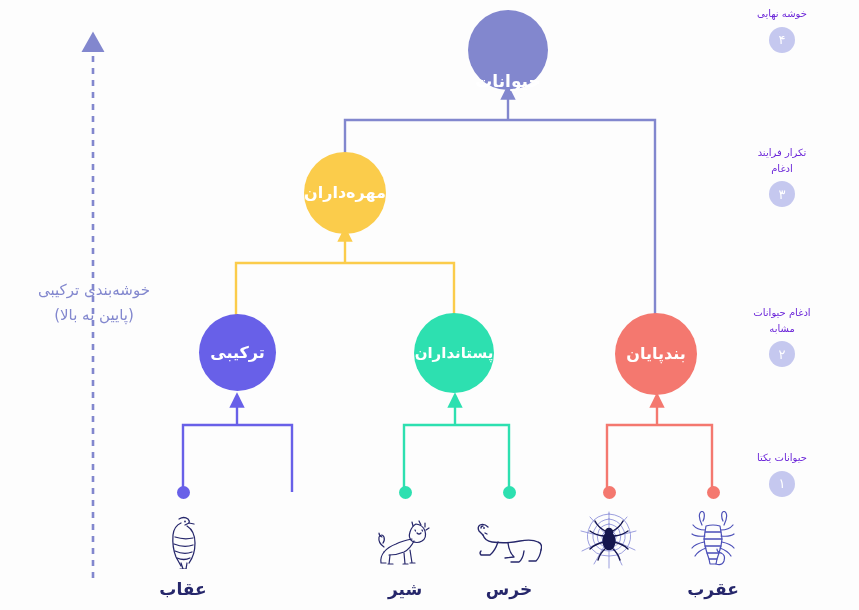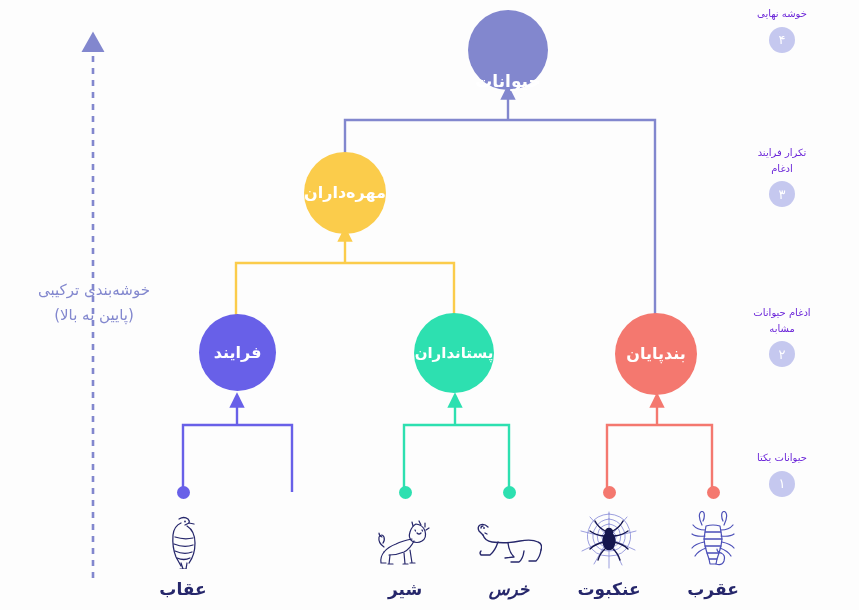--- a/index.html
+++ b/index.html
@@ -133,21 +133,21 @@
 
   <div class="bubble root" style="left:468px; top:10px; width:80px; height:80px; font-size:17px;align-items:flex-end;">
     <span>حیوانات</span>
   </div>
 
   <div class="bubble vert" style="left:304px; top:152px; width:82px; height:82px; font-size:16px;">
     <span>مهره‌داران</span>
   </div>
 
   <div class="bubble birds" style="left:199px; top:314px; width:77px; height:77px; font-size:16px;">
-    <span>فرایند</span>
+    <span>ترکیبی</span>
   </div>
 
   <div class="bubble arth" style="left:615px; top:313px; width:82px; height:82px; font-size:16px;">
     <span>بندپایان</span>
   </div>
 
   <div class="bubble mamm" style="left:414px; top:313px; width:80px; height:80px; font-size:15px;">
     <span>پستانداران</span>
   </div>
 
@@ -186,21 +186,21 @@
         <path d="M14 38 l-1 9 M12 47 l5 0"></path>
         <path d="M28 36 l1 11 M27 47 l5 0"></path>
         <path d="M34 33 l2 13 M34 46 l5 0"></path>
         <path d="M8 30 q-6 -4 -5 -10 q3 -4 5 0 q1 4 -1 6"></path>
         <path d="M6 20 q-3 -1 -3 -4"></path>
       </svg>
     </div>
     <div class="caption">شیر</div>
   </div>
 
-  <div class="leaf" style="left:449px; top:486px;font-style:italic;">
+  <div class="leaf" style="left:449px; top:486px;">
     <div class="dot" style="background:#2de0b0"></div>
     <div class="glyph">
       <svg width="66" height="48" viewBox="0 0 66 48" fill="none" stroke="#26276b" stroke-width="1.35" stroke-linejoin="round" stroke-linecap="round">
         <path d="M12 6 q-4 -4 -8 -2 q-3 2 -1 6 l4 4"></path>
         <path d="M7 5 q-2 0 -2 2"></path>
         <path d="M7 14 q2 6 9 7 q14 2 28 -1 q12 -2 18 1 q5 2 3 8"></path>
         <path d="M65 29 q-1 7 -5 11 M60 40 l-7 0"></path>
         <path d="M48 30 q-1 8 -5 11 M43 41 l-8 0"></path>
         <path d="M22 21 q-3 9 -8 13 M14 34 l-9 0 q-2 -2 0 -4"></path>
         <path d="M32 22 q1 9 6 14 M38 36 l-9 1"></path>
@@ -228,21 +228,20 @@
         <g stroke="#15164d" stroke-width="1.4">
           <ellipse cx="31" cy="30" rx="6" ry="8.5" fill="#15164d"></ellipse>
           <circle cx="31" cy="21" r="3.6" fill="#15164d"></circle>
           <path d="M27 20 q-7 -4 -10 -10 M35 20 q7 -4 10 -10"></path>
           <path d="M26 25 q-9 -1 -14 -5 M36 25 q9 -1 14 -5"></path>
           <path d="M26 31 q-9 2 -14 7 M36 31 q9 2 14 7"></path>
           <path d="M28 37 q-6 5 -8 12 M34 37 q6 5 8 12"></path>
         </g>
       </svg>
     </div>
-    <div class="caption">عنکبوت</div>
   </div>
 
   <div class="leaf" style="left:653px; top:486px;">
     <div class="dot" style="background:#f4786f"></div>
     <div class="glyph">
       <svg width="54" height="58" viewBox="0 0 54 58" fill="none" stroke="#4b4fb8" stroke-width="1.2" stroke-linejoin="round" stroke-linecap="round">
 
         <path d="M16 14 q-4 -8 -2 -12 q2 -3 4 0 q1 4 -1 8"></path>
         <path d="M38 14 q4 -8 2 -12 q-2 -3 -4 0 q-1 4 1 8"></path>
 

